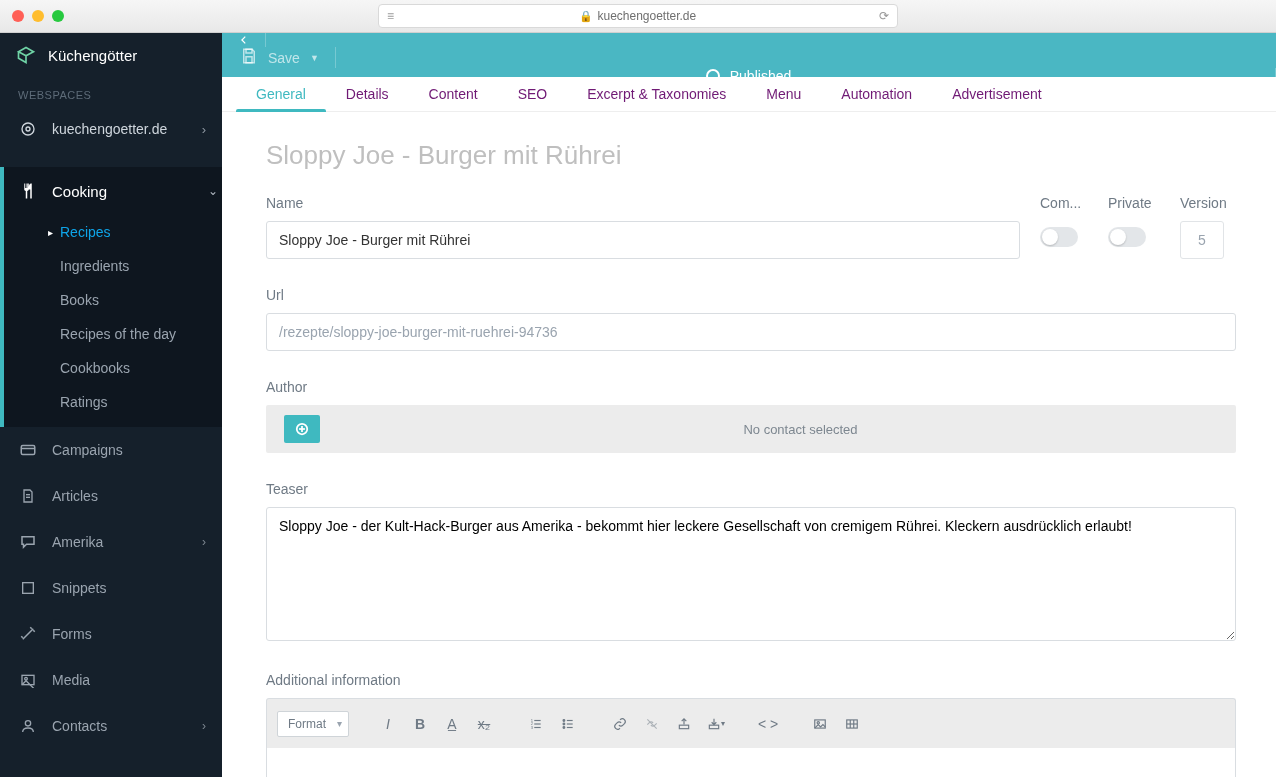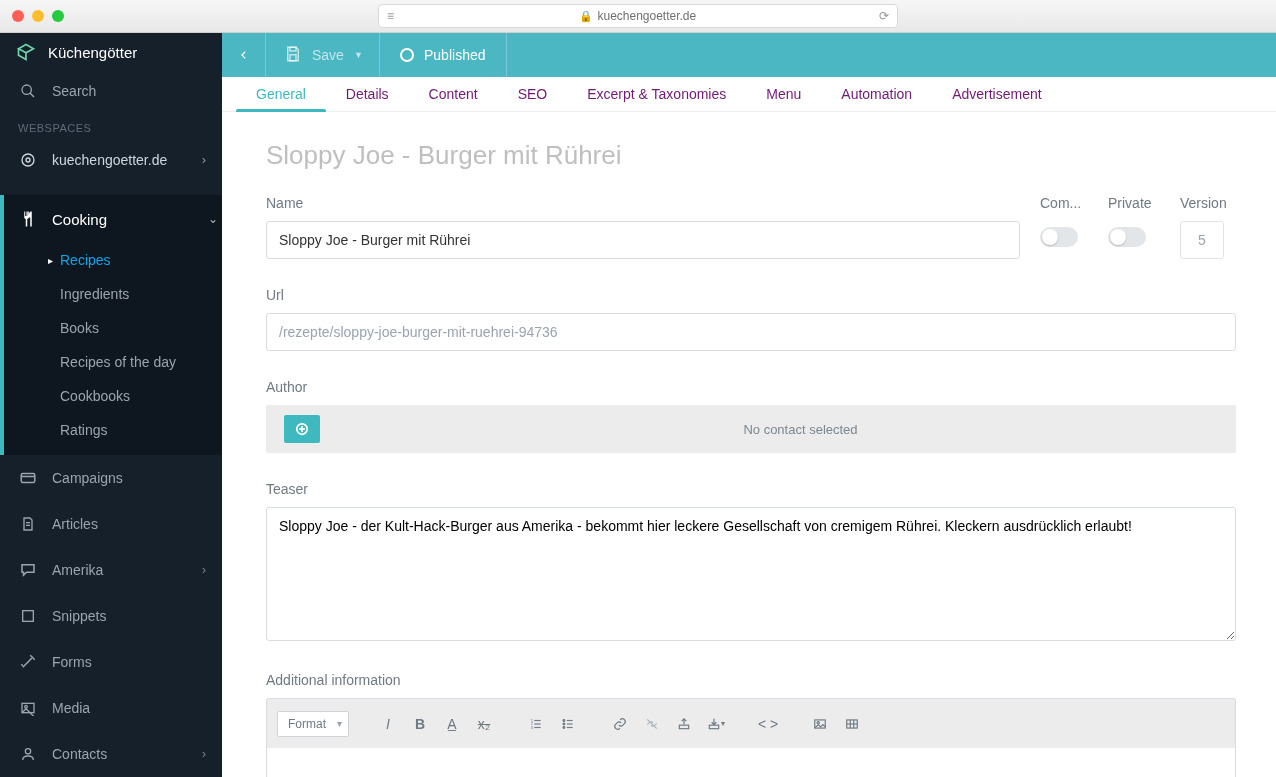--- a/index.html
+++ b/index.html
@@ -33,21 +33,21 @@
 .subnav{padding-bottom:8px;}
 .subitem{height:34px; display:flex; align-items:center; padding-left:42px; color:#9aa4af; font-size:14px; cursor:pointer; position:relative;}
 .subitem.active{color:#0ea5e9;}
 .subitem.active::before{content:"▸"; position:absolute; left:30px; font-size:10px; color:#fff;}
 .navitem{height:46px; display:flex; align-items:center; padding:0 16px 0 18px; gap:14px; color:#9aa4af; cursor:pointer;}
 .navitem .chev{margin-left:auto; color:#7d8790; font-size:12px;}
 .icon-slot{width:20px; display:flex; justify-content:center; align-items:center;}
 
 
 .workarea{flex:1; display:flex; flex-direction:column; min-width:0; background:#fff;}
-.toolbar{height:44px; background:#4ab7c3; display:flex; align-items:stretch; color:#fff;}
+.toolbar{height:44px; background:#4ab7c3; display:flex; align-items:stretch; color:#fff;flex-direction:column;}
 .tb-btn{display:flex; align-items:center; justify-content:center; border-right:1px solid rgba(255,255,255,.25); padding:0 16px; cursor:pointer;}
 .tb-back{width:44px;}
 .tb-save{gap:10px; color:rgba(255,255,255,.65); width:114px; justify-content:flex-start; padding-left:18px;}
 .tb-save .tri{margin-left:auto; font-size:9px;}
 .tb-pub{gap:10px; padding:0 20px;}
 .circle-o{width:14px;height:14px;border:2px solid #fff;border-radius:50%; display:inline-block;}
 
 .tabs{height:35px; display:flex; align-items:stretch; padding-left:28px; gap:28px; border-bottom:1px solid #eee; background:#fff;}
 .tab{display:flex; align-items:center; color:#701a75; font-size:14px; cursor:pointer; padding:0 6px; position:relative;}
 .tab.active{color:#3fb9c0;}
@@ -100,29 +100,20 @@
 
     <div class="sidebar">
       <div class="brand">
         <span class="icon-slot">
           <svg viewBox="0 0 24 24" fill="none" stroke="#6fd3a6" stroke-width="2">
               <path d="M3 8 L12 3 L21 8 L12 13 Z M3 8 L3 16 L12 21 L12 13"></path>
             </svg>
         </span>
         <span class="brand-label">Küchengötter</span>
       </div>
-      <div class="search-row">
-        <span class="icon-slot">
-          <svg width="16" height="16" viewBox="0 0 24 24" fill="none" stroke="currentColor" stroke-width="2">
-              <circle cx="10" cy="10" r="7"></circle>
-              <line x1="21" y1="21" x2="15" y2="15"></line>
-            </svg>
-        </span>
-        <span>Search</span>
-      </div>
       <div class="ws-header">WEBSPACES</div>
       <div class="ws-item">
         <span class="icon-slot">
           <svg width="16" height="16" viewBox="0 0 24 24" fill="none" stroke="currentColor" stroke-width="2">
               <circle cx="12" cy="12" r="9"></circle>
               <circle cx="12" cy="12" r="3"></circle>
             </svg>
         </span>
         <span>kuechengoetter.de</span>
         <span class="chev">›</span>

